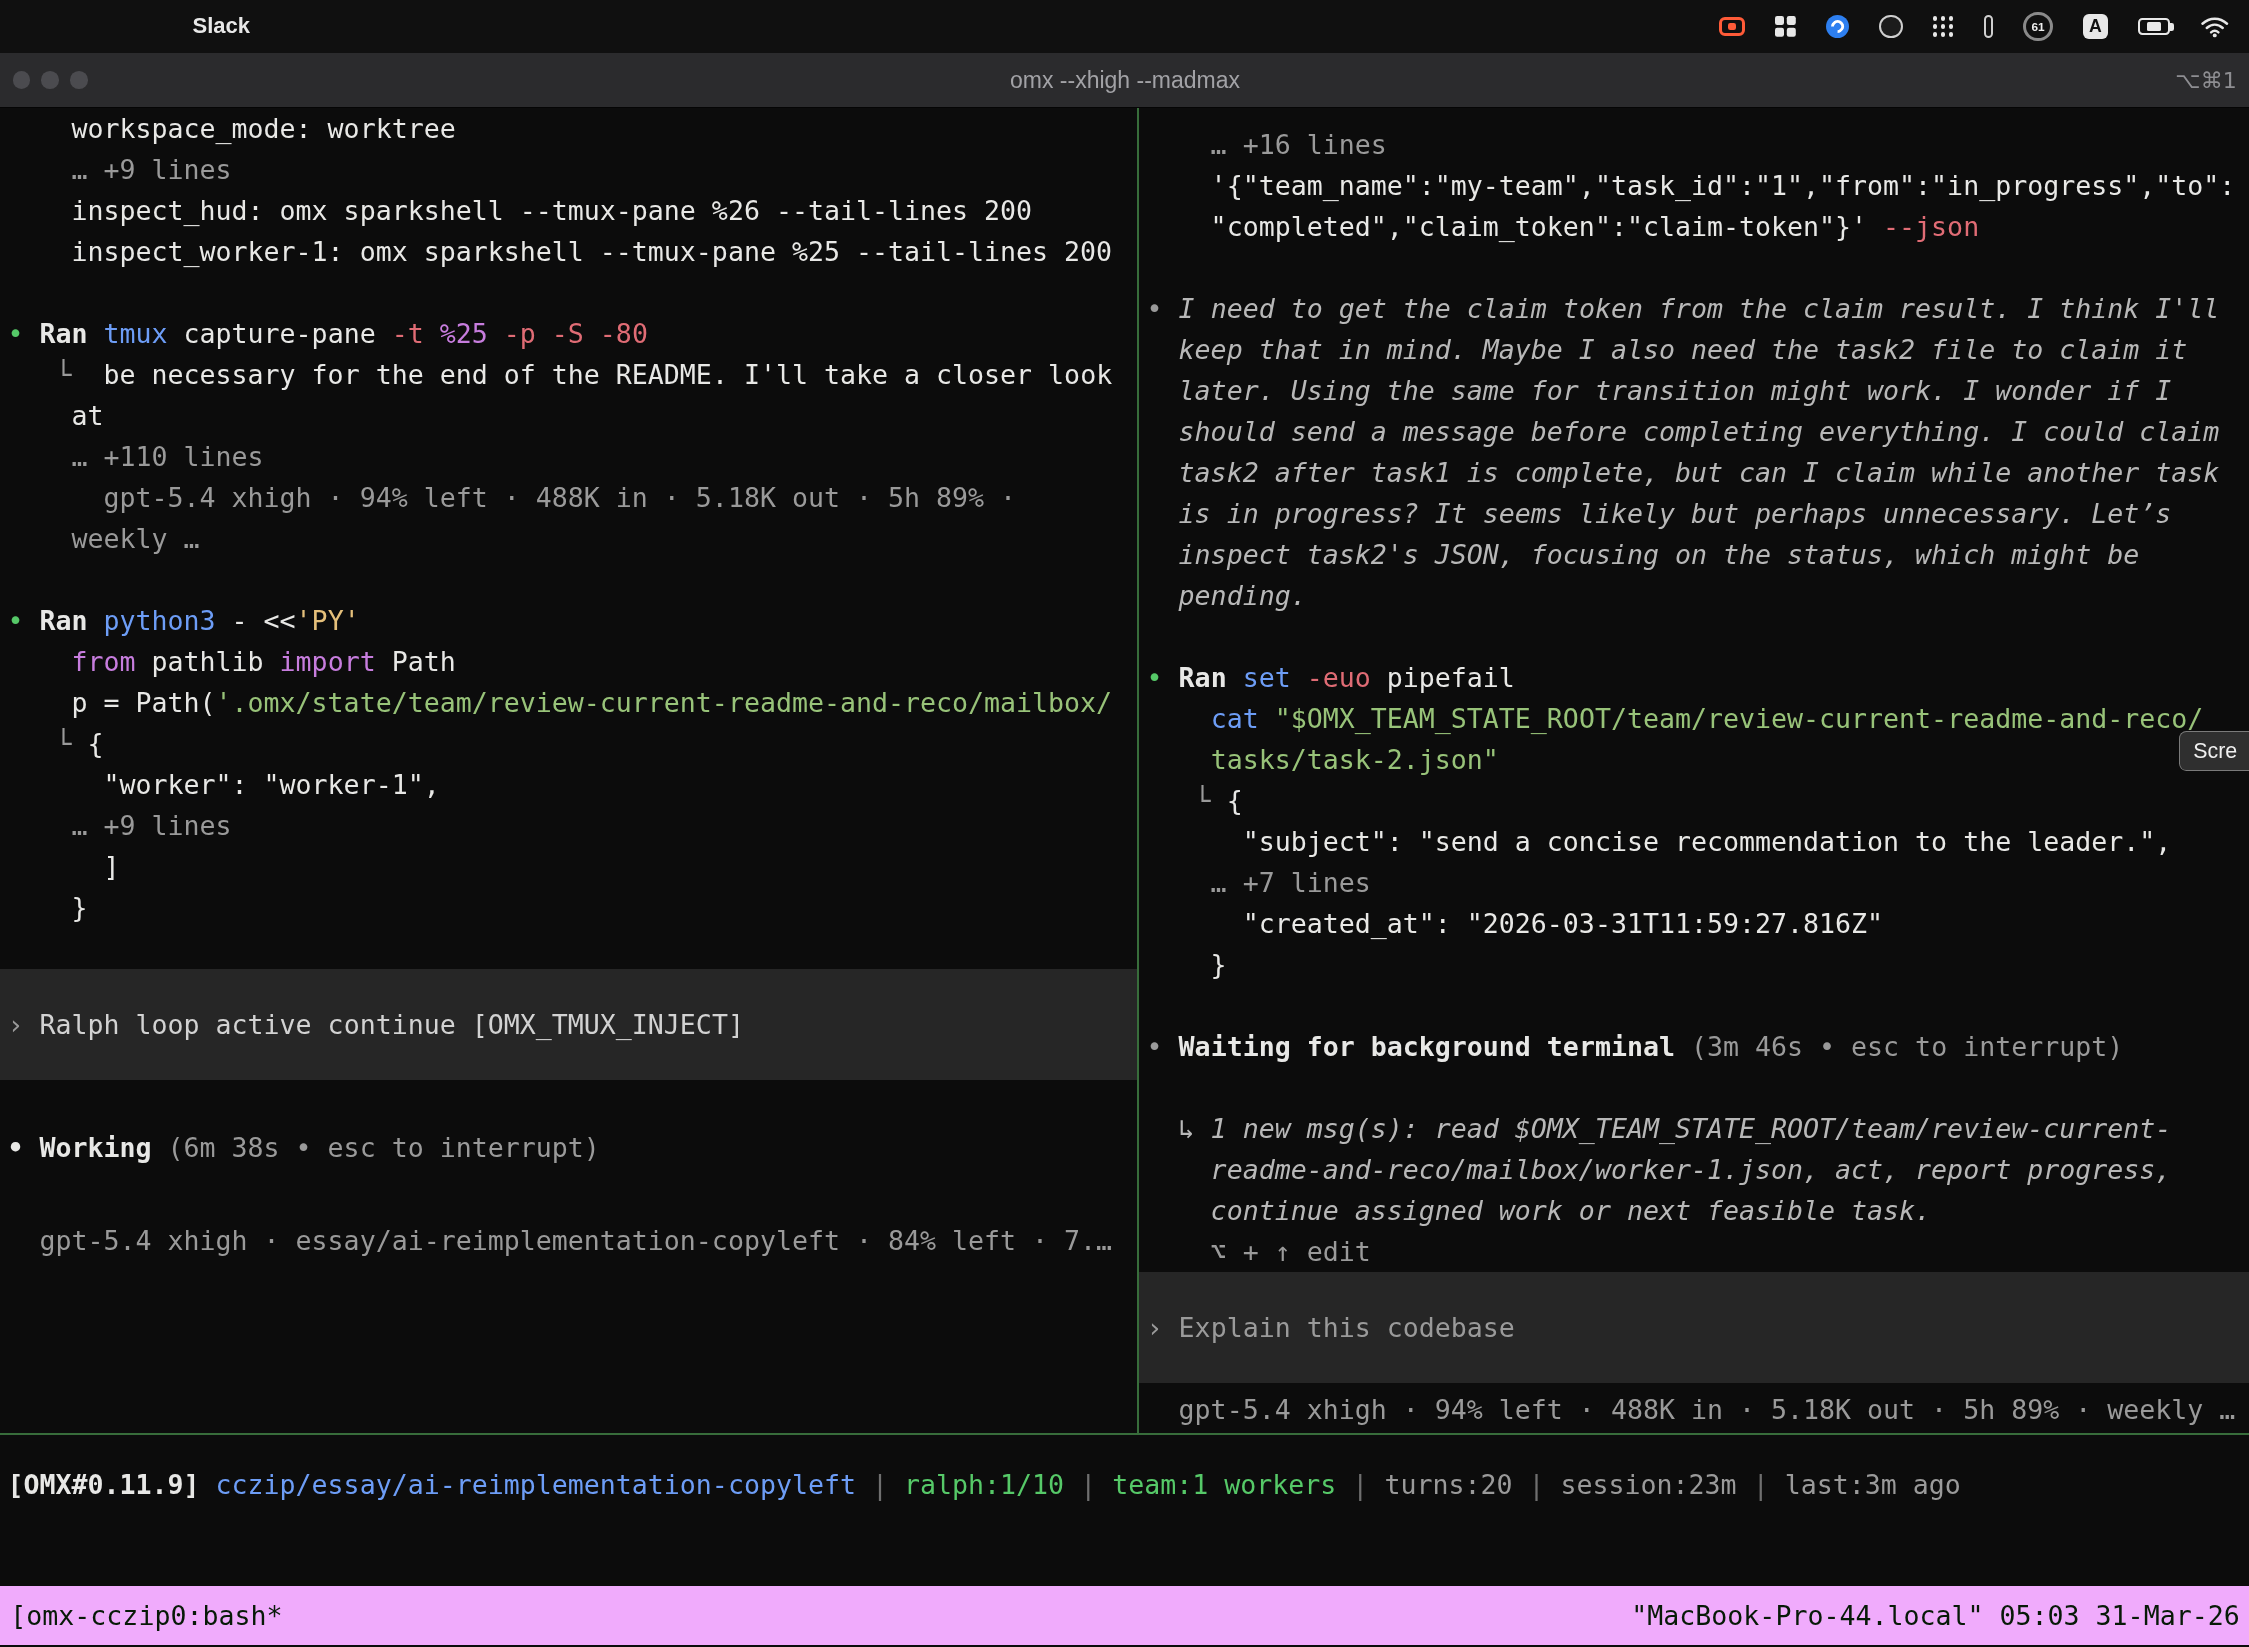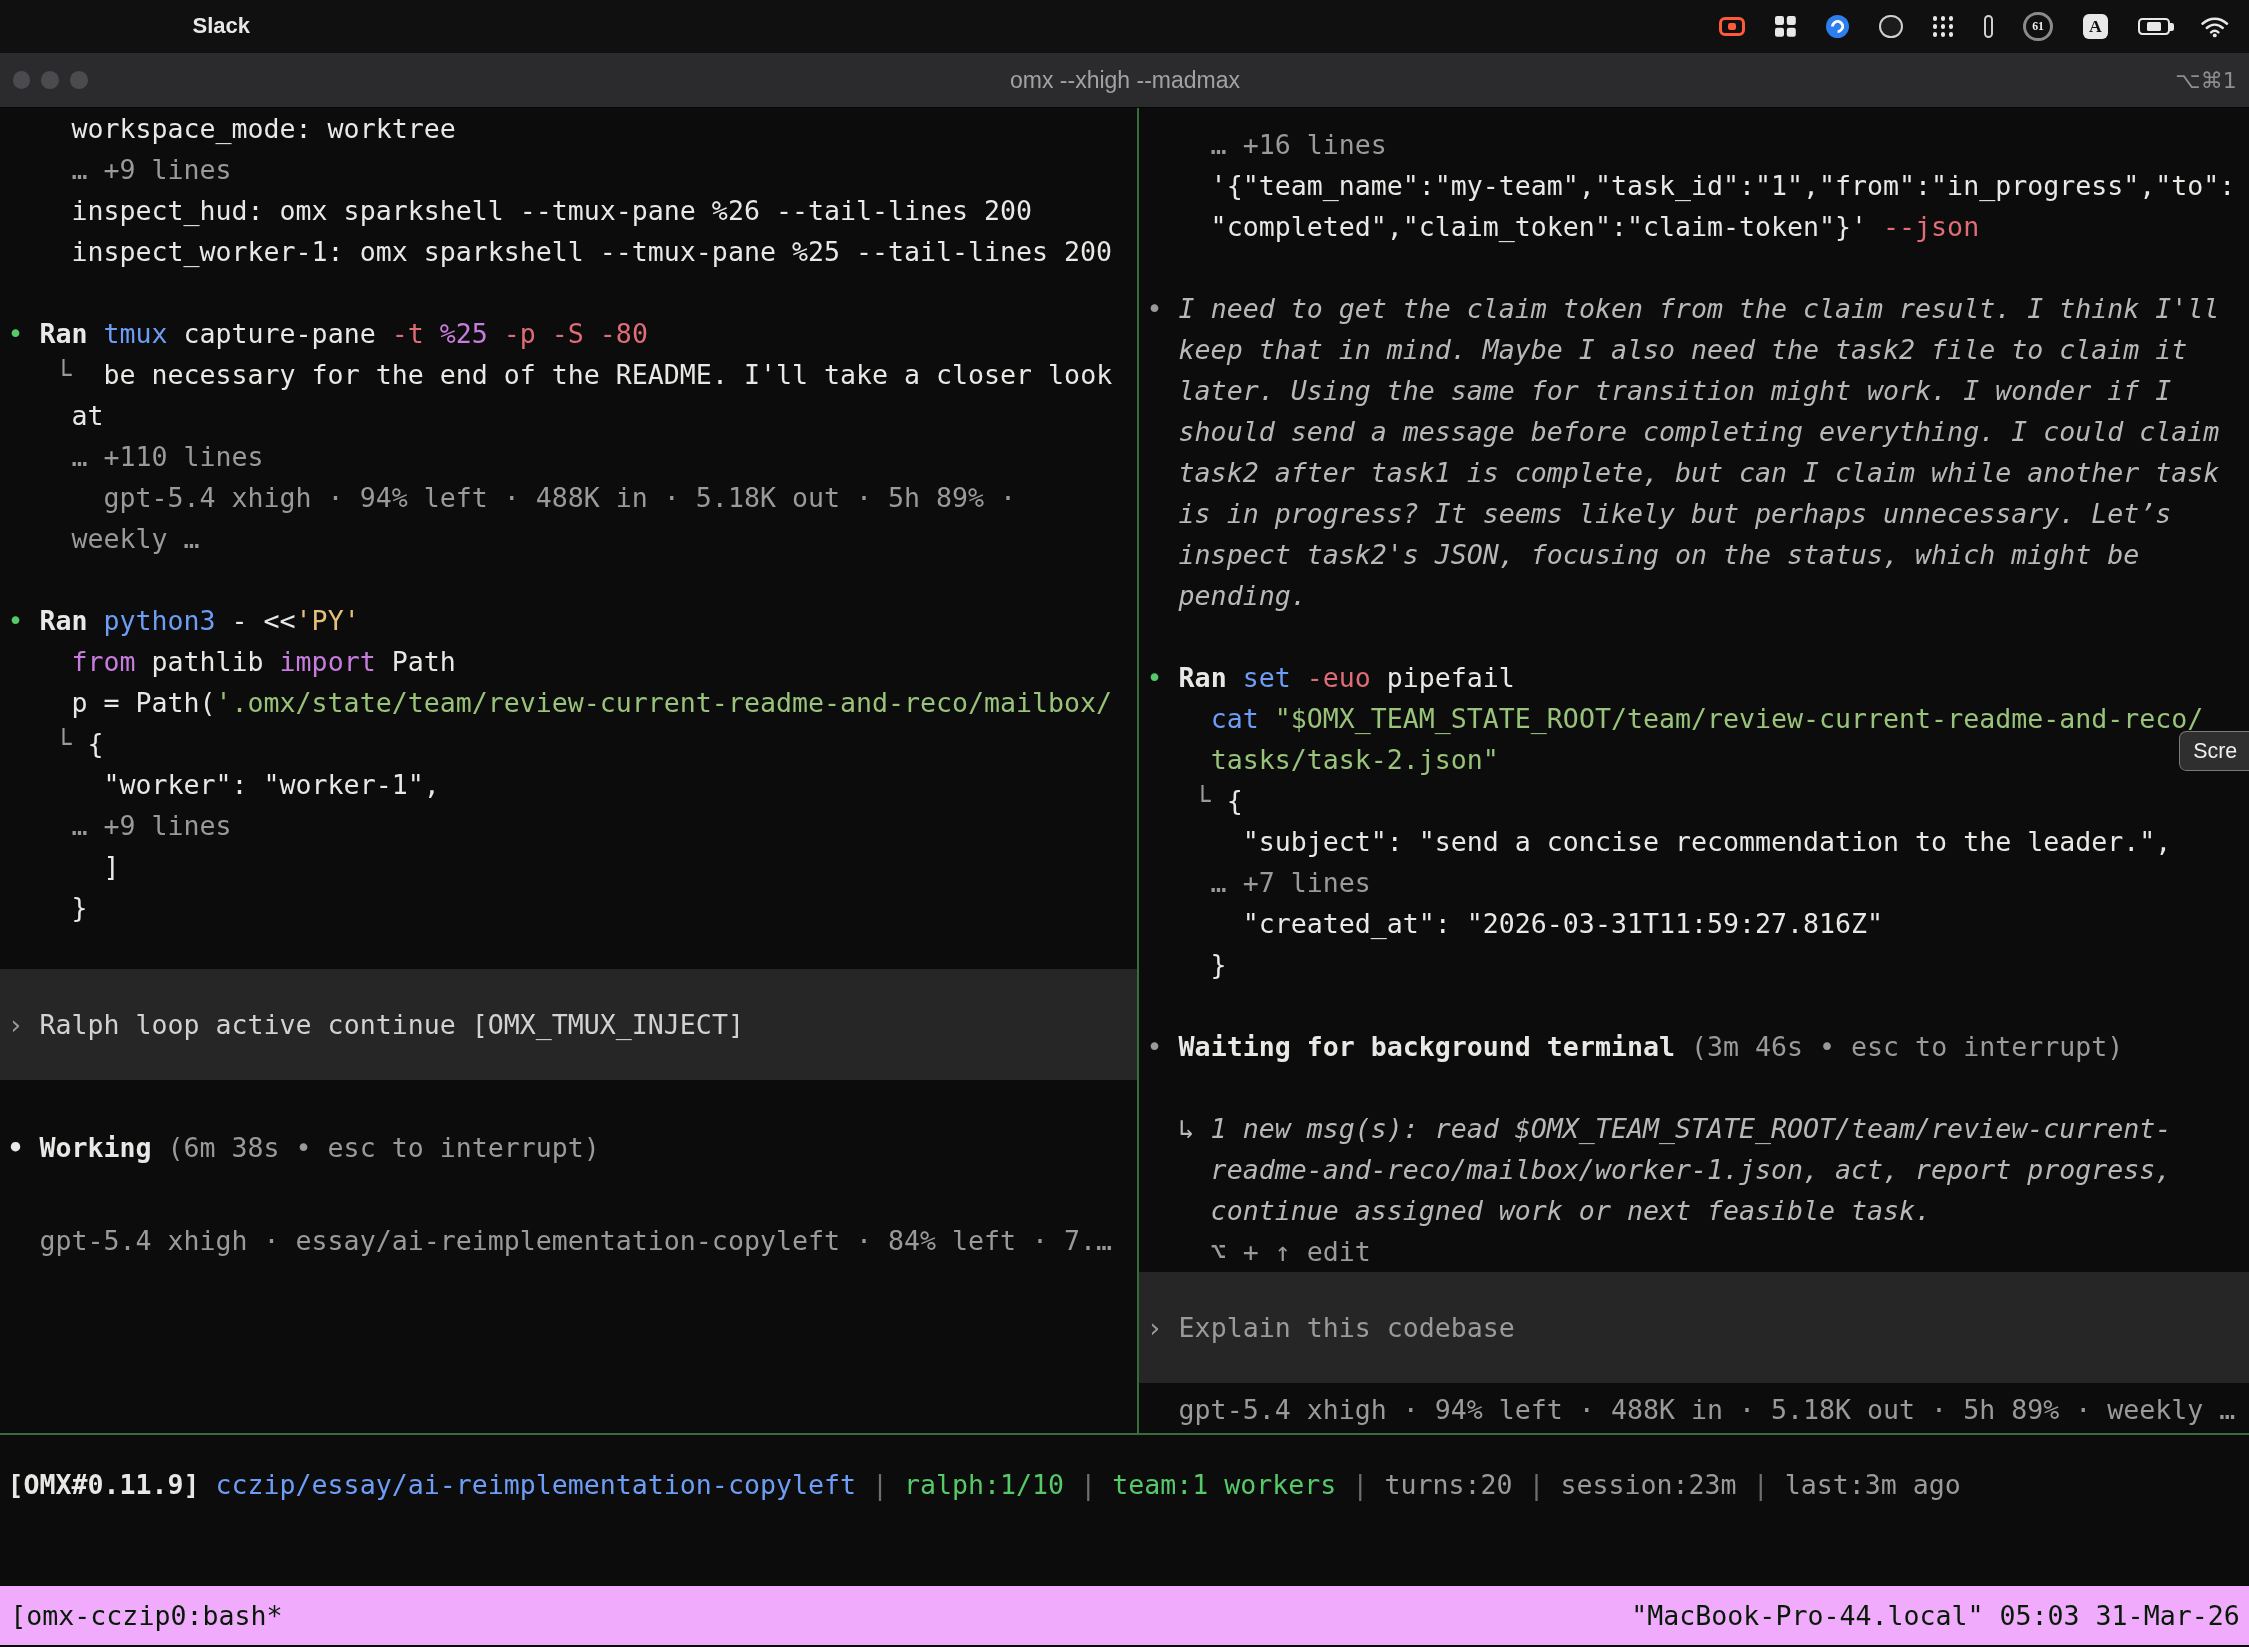--- a/index.html
+++ b/index.html
@@ -6,21 +6,21 @@
   html,body { width:2250px; height:1648px; background:#000; overflow:hidden;
               font-family:"Liberation Sans",sans-serif; }
 
   
   .menubar { height:53px; background:#101010; display:flex; align-items:center;
              justify-content:space-between; padding:0 20.7px 0 29.5px; color:#e8e8e8; }
   .menu-left { display:flex; align-items:center; gap:34px; font-size:22px;flex-direction:column; }
   .menu-left .apple { display:flex; align-items:center; }
   .app-name { font-weight:bold; }
   .menu-item { color:#e8e8e8; }
-  .menu-right { display:flex; align-items:center; gap:30px;font-family:Liberation Serif, serif; }
+  .menu-right { display:flex; align-items:center; gap:30px; }
   .mb-icon { display:flex; align-items:center; justify-content:center; }
   .rec { width:26.6px; height:19px; border:3px solid #ff5b38; border-radius:5.9px; }
   .rec-dot { width:7.4px; height:7.4px; border-radius:2.2px; background:#ff5b38; }
   .grid4 { width:20.7px; height:20.7px; position:relative; }
   .grid4 i { position:absolute; left:0; top:0; width:8.9px; height:8.9px; background:#e8e8e8;
              border-radius:2.2px; box-shadow:11.8px 0 #e8e8e8, 0 11.8px #e8e8e8, 11.8px 11.8px #e8e8e8; }
   .blueapp { width:23.6px; height:23.6px; border-radius:50%; background:#2d7ff0; position:relative; }
   .blueapp::after { content:""; position:absolute; inset:5.2px; border-radius:50%;
                     border:3px solid #fff; border-bottom-color:transparent; transform:rotate(45deg); }
   .darkapp { width:23.6px; height:23.6px; border-radius:50%; background:#1c1c1c; border:2.2px solid #cfcfcf; }

